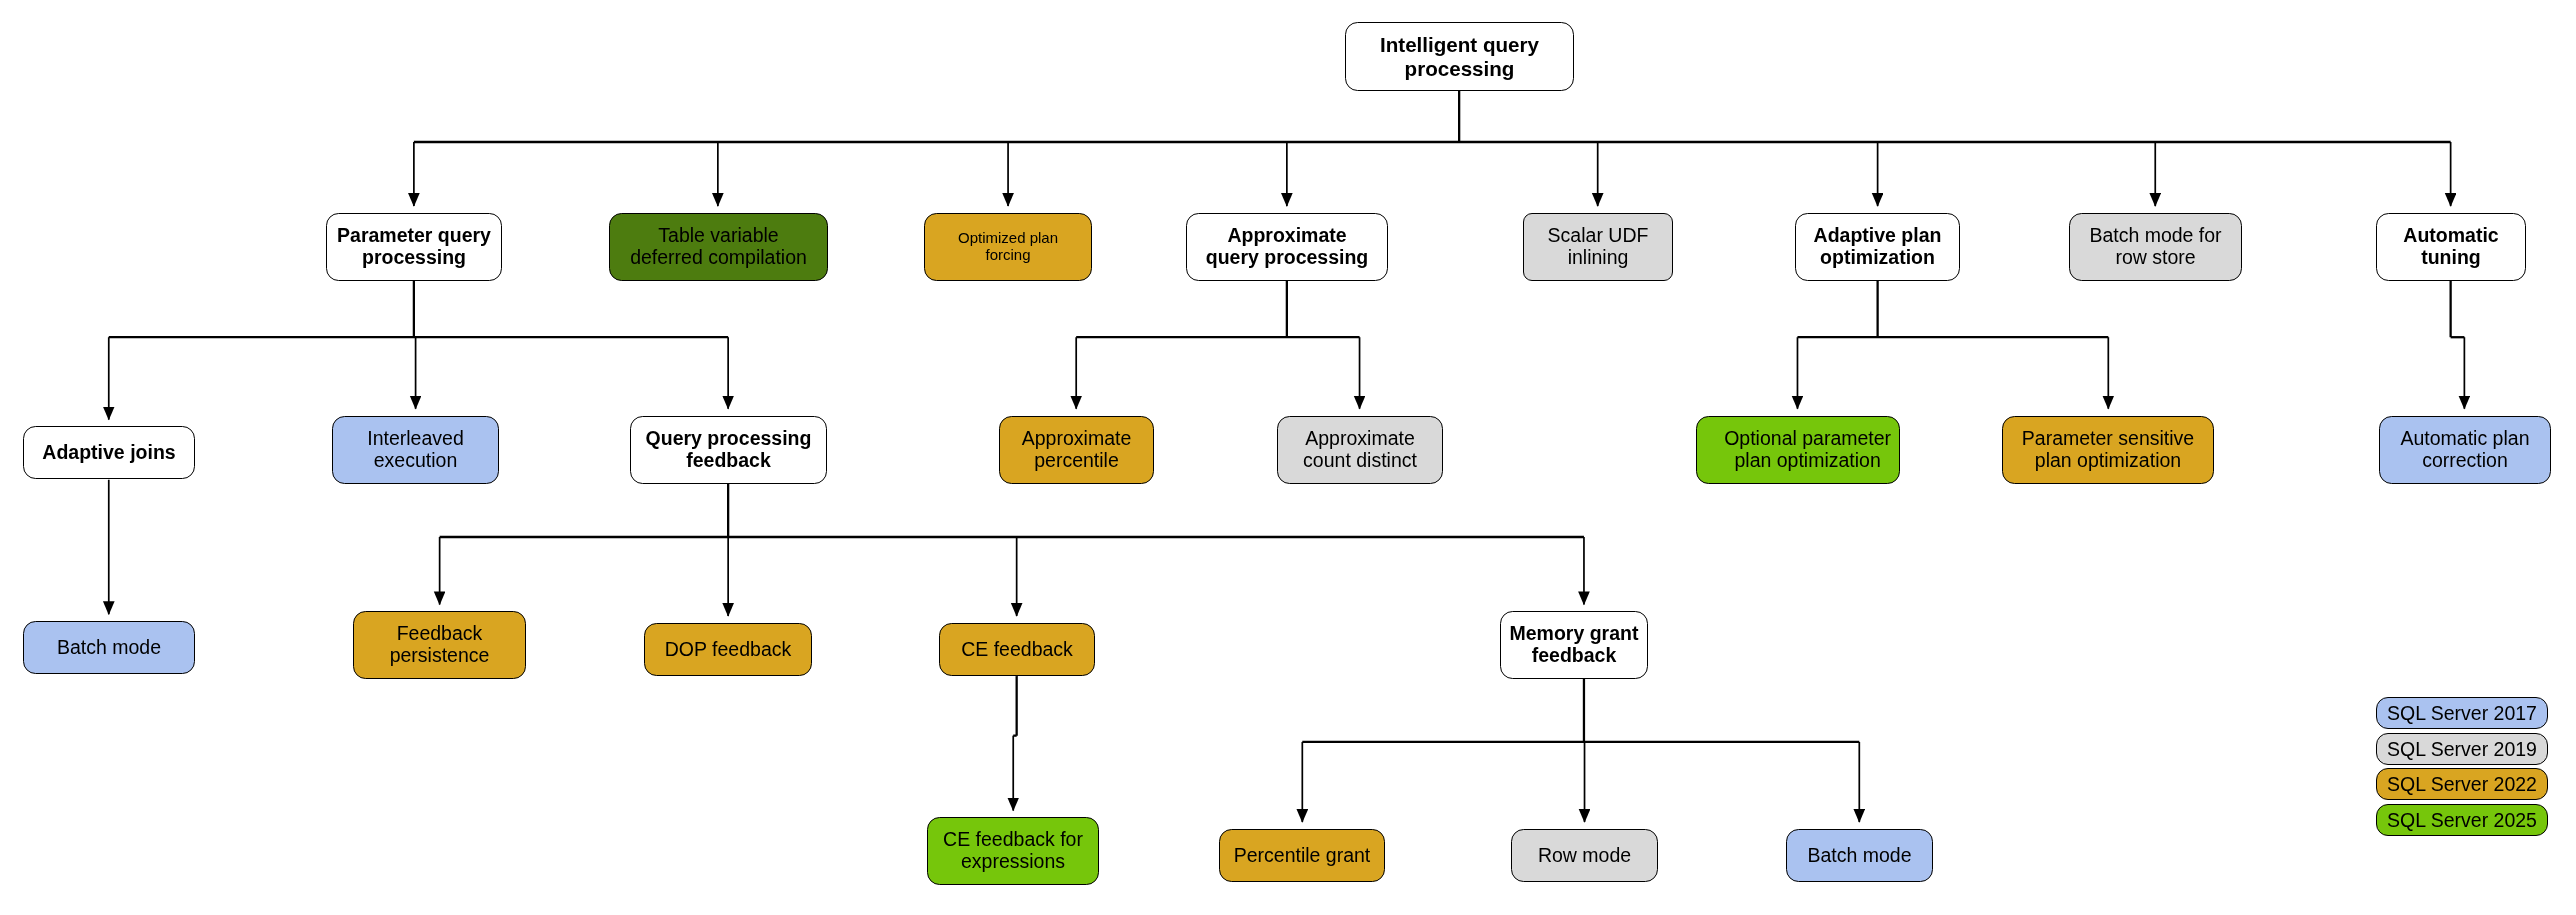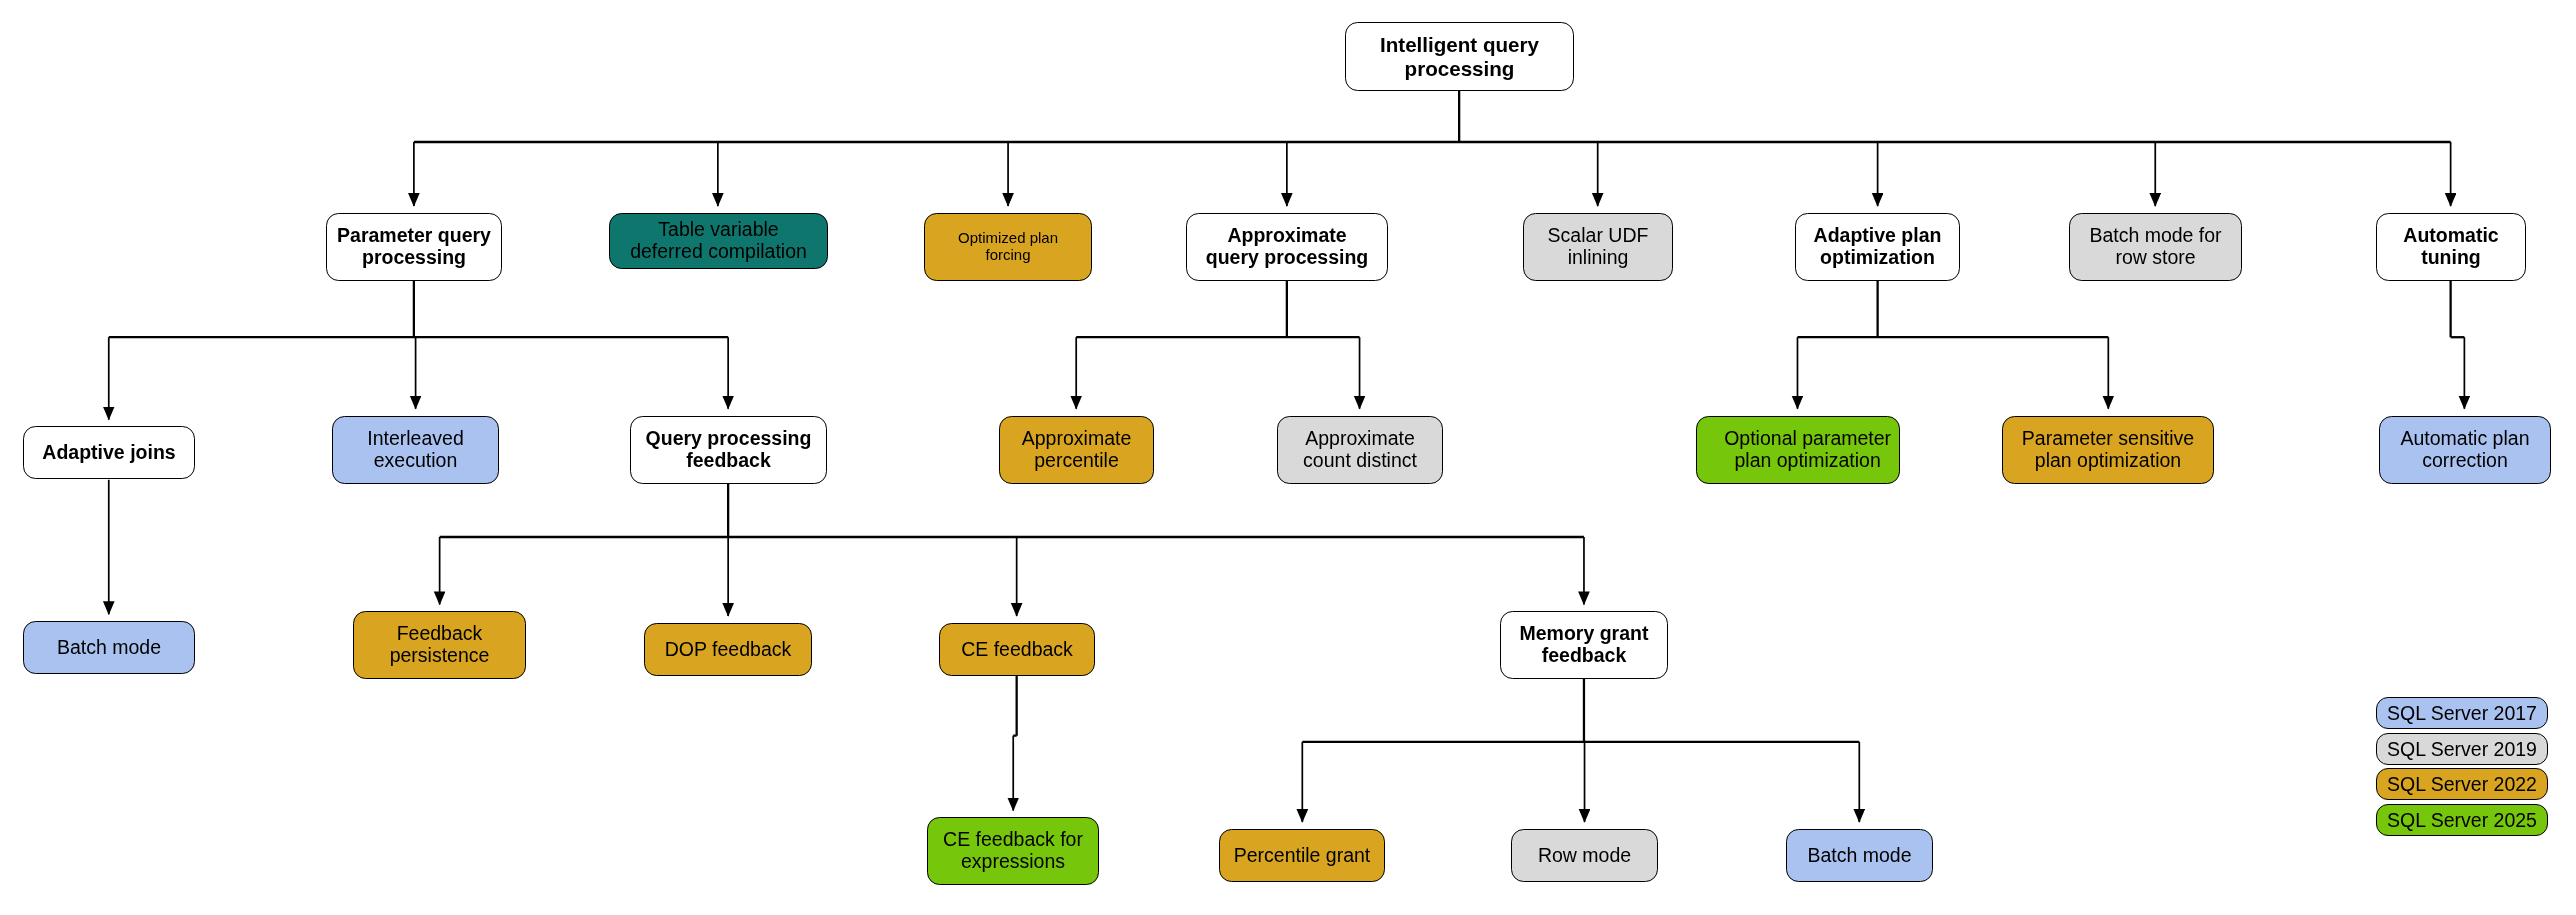--- a/index.html
+++ b/index.html
@@ -83,27 +83,27 @@
         <path d="M2275,1296 L2275,1436" stroke="#000" stroke-width="3" fill="none" marker-end="url(#arrowhead)"></path>
         <path d="M2768,1296 L2768,1436" stroke="#000" stroke-width="3" fill="none" marker-end="url(#arrowhead)"></path>
         <path d="M3248,1296 L3248,1436" stroke="#000" stroke-width="3" fill="none" marker-end="url(#arrowhead)"></path>
       </g>
   </svg>
   <div id="node-layer">
       <div class="node bold" style="left: 1345px; top: 22px; width: 229px; height: 69px; background: rgb(255, 255, 255); font-size: 20.6px;"><span>Intelligent query
 processing</span></div>
       <div class="node bold" style="left: 326px; top: 213px; width: 176px; height: 68px; background: rgb(255, 255, 255); font-size: 19.5px;"><span>Parameter query
 processing</span></div>
-      <div class="node" style="left: 609px; top: 213px; width: 219px; height: 56px; background: #0f766e; font-size: 19.5px;"><span>Table variable
+      <div class="node" style="left: 609px; top: 213px; width: 219px; height: 68px; background: #4d7c0f; font-size: 19.5px;"><span>Table variable
 deferred compilation</span></div>
       <div class="node" style="left: 924px; top: 213px; width: 168px; height: 68px; background: rgb(217, 165, 33); font-size: 15px;"><span>Optimized plan
 forcing</span></div>
       <div class="node bold" style="left: 1186px; top: 213px; width: 202px; height: 68px; background: rgb(255, 255, 255); font-size: 19.5px;"><span>Approximate
 query processing</span></div>
-      <div class="node" style="left: 1523px; top: 213px; width: 150px; height: 68px; background: rgb(217, 217, 217); font-size: 19.5px;"><span>Scalar UDF
+      <div class="node" style="left: 1523px; top: 213px; width: 150px; height: 68px; background: rgb(217, 217, 217); font-size: 19.5px; border-radius: 9px;"><span>Scalar UDF
 inlining</span></div>
       <div class="node bold" style="left: 1795px; top: 213px; width: 165px; height: 68px; background: rgb(255, 255, 255); font-size: 19.5px;"><span>Adaptive plan
 optimization</span></div>
       <div class="node" style="left: 2069px; top: 213px; width: 173px; height: 68px; background: rgb(217, 217, 217); font-size: 19.5px;"><span>Batch mode for
 row store</span></div>
       <div class="node bold" style="left: 2376px; top: 213px; width: 150px; height: 68px; background: rgb(255, 255, 255); font-size: 19.5px;"><span>Automatic
 tuning</span></div>
       <div class="node bold" style="left: 23px; top: 426px; width: 172px; height: 53px; background: rgb(255, 255, 255); font-size: 19.5px;"><span>Adaptive joins</span></div>
       <div class="node" style="left: 332px; top: 416px; width: 167px; height: 68px; background: rgb(170, 194, 240); font-size: 19.5px;"><span>Interleaved
 execution</span></div>
@@ -117,21 +117,21 @@
 plan optimization</span></div>
       <div class="node" style="left: 2002px; top: 416px; width: 212px; height: 68px; background: rgb(217, 165, 33); font-size: 19.5px;"><span>Parameter sensitive
 plan optimization</span></div>
       <div class="node" style="left: 2379px; top: 416px; width: 172px; height: 68px; background: rgb(170, 194, 240); font-size: 19.5px;"><span>Automatic plan
 correction</span></div>
       <div class="node" style="left: 23px; top: 621px; width: 172px; height: 53px; background: rgb(170, 194, 240); font-size: 19.5px;"><span>Batch mode</span></div>
       <div class="node" style="left: 353px; top: 611px; width: 173px; height: 68px; background: rgb(217, 165, 33); font-size: 19.5px;"><span>Feedback
 persistence</span></div>
       <div class="node" style="left: 644px; top: 623px; width: 168px; height: 53px; background: rgb(217, 165, 33); font-size: 19.5px;"><span>DOP feedback</span></div>
       <div class="node" style="left: 939px; top: 623px; width: 156px; height: 53px; background: rgb(217, 165, 33); font-size: 19.5px;"><span>CE feedback</span></div>
-      <div class="node bold" style="left: 1500px; top: 611px; width: 168px; height: 68px; background: rgb(255, 255, 255); font-size: 19.5px;"><span>Memory grant
+      <div class="node bold" style="left: 1500px; top: 611px; width: 148px; height: 68px; background: rgb(255, 255, 255); font-size: 19.5px;"><span>Memory grant
 feedback</span></div>
       <div class="node" style="left: 927px; top: 817px; width: 172px; height: 68px; background: rgb(118, 198, 11); font-size: 19.5px;"><span>CE feedback for
 expressions</span></div>
       <div class="node" style="left: 1219px; top: 829px; width: 166px; height: 53px; background: rgb(217, 165, 33); font-size: 19.5px;"><span>Percentile grant</span></div>
       <div class="node" style="left: 1511px; top: 829px; width: 147px; height: 53px; background: rgb(217, 217, 217); font-size: 19.5px;"><span>Row mode</span></div>
       <div class="node" style="left: 1786px; top: 829px; width: 147px; height: 53px; background: rgb(170, 194, 240); font-size: 19.5px;"><span>Batch mode</span></div>
     </div>
   <div id="legend-layer">
       <div class="legend-item" style="left: 2376px; top: 697px; width: 172px; height: 32px; background: rgb(170, 194, 240);">
         <span>SQL Server 2017</span>

